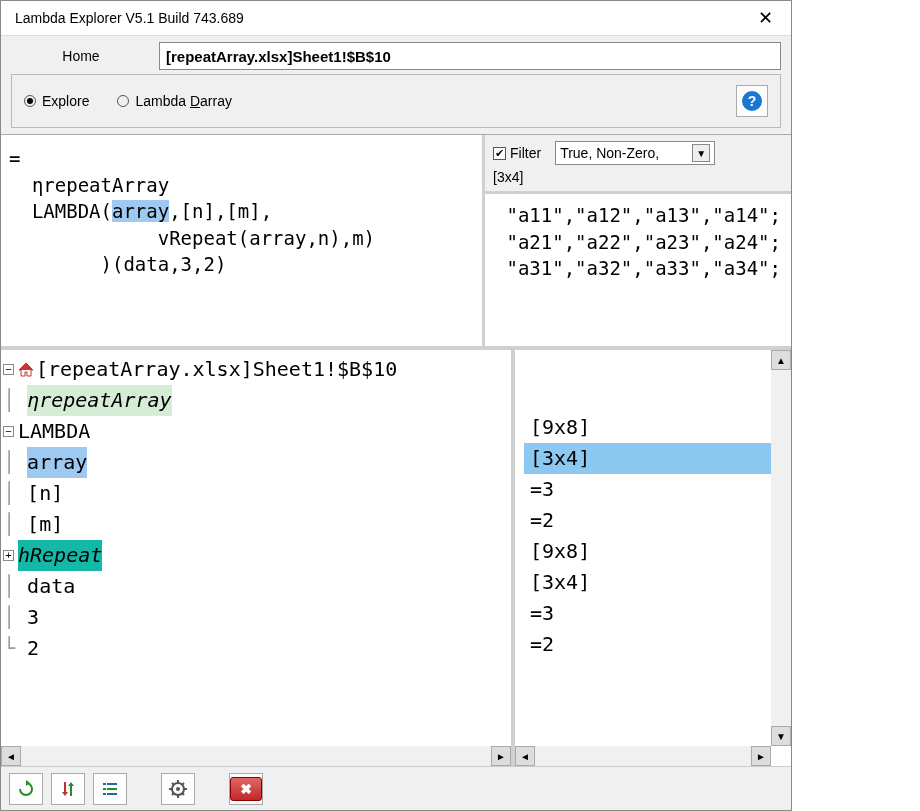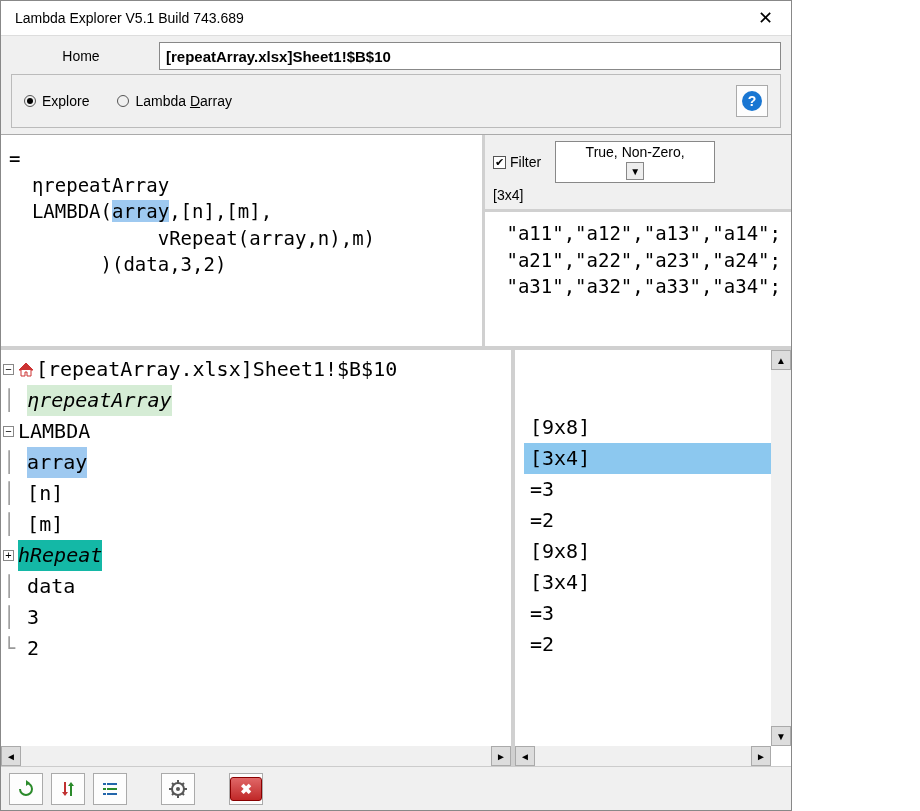--- a/index.html
+++ b/index.html
@@ -188,21 +188,20 @@
     border: 1px solid #888;
     background: #fff;
     padding: 2px 4px;
     font-size: 14px;
     display: flex;
     align-items: center;
     gap: 2px;
     cursor: pointer;
     width: 160px;
     justify-content: space-between;
-    flex-direction: column;
   }
   .dropdown-arrow {
     border: 1px solid #888;
     background: #eee;
     width: 18px;
     height: 18px;
     display: flex;
     align-items: center;
     justify-content: center;
     font-size: 10px;

